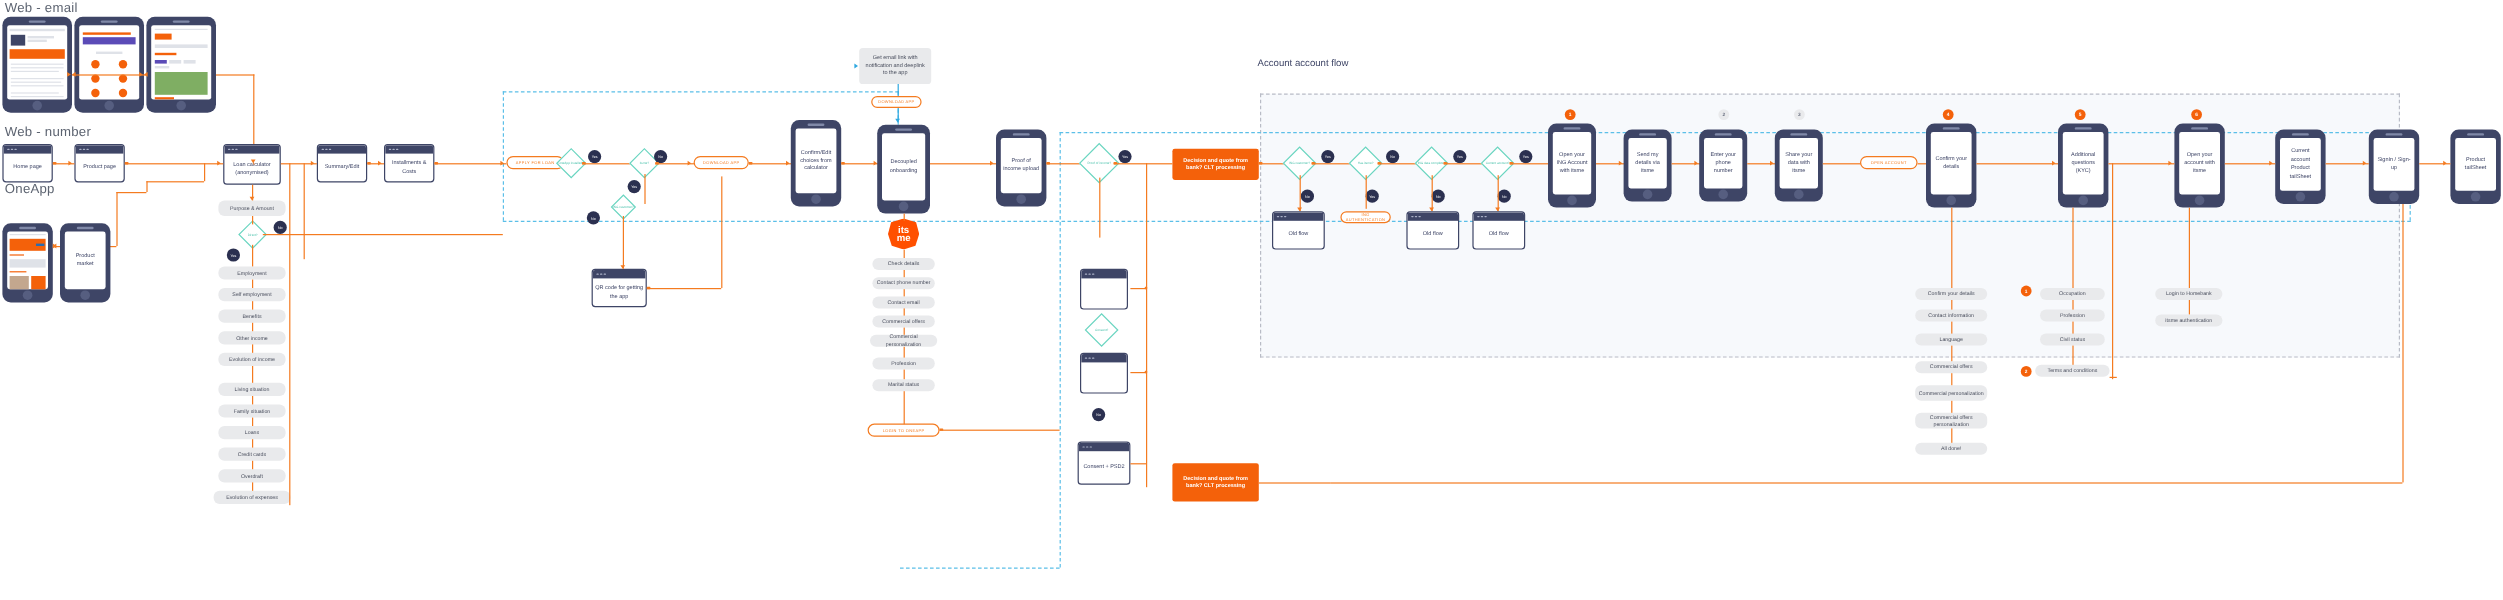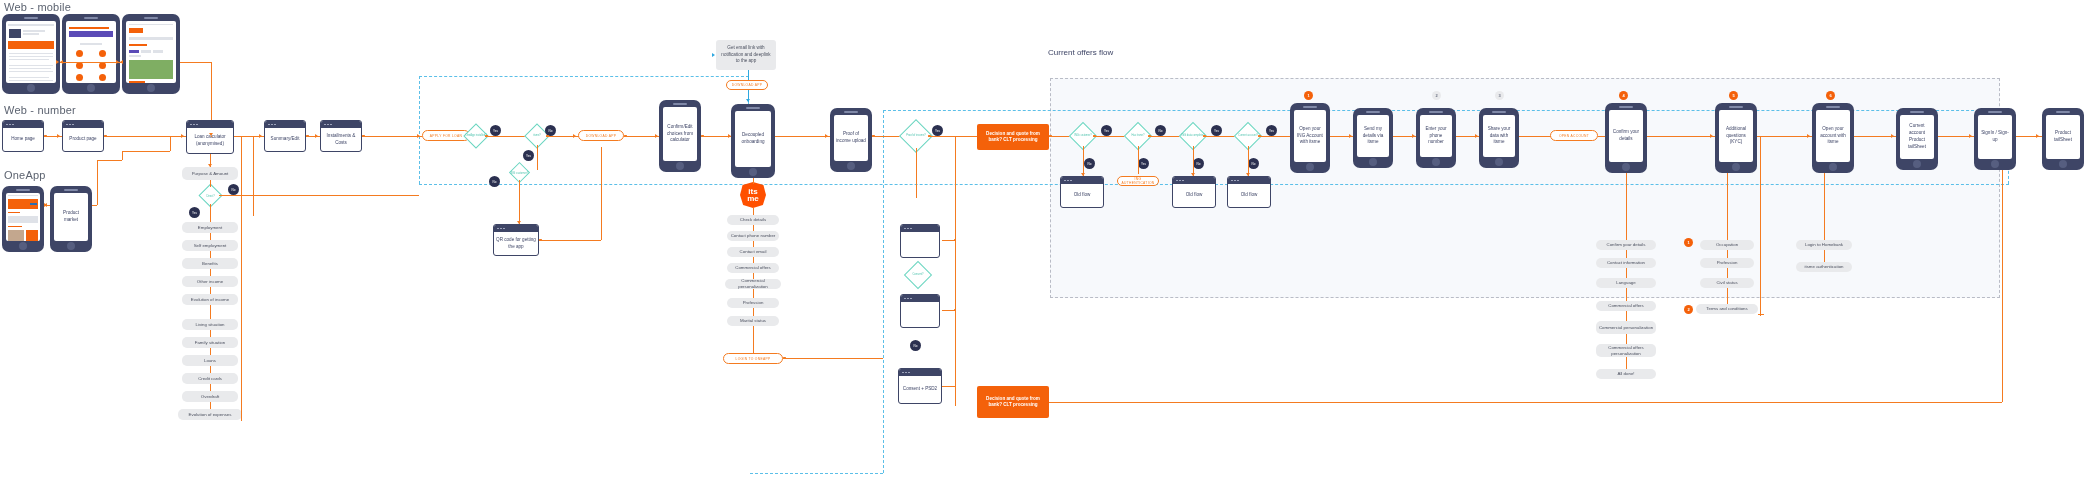--- a/index.html
+++ b/index.html
@@ -68,26 +68,26 @@
   .art .row{position:absolute;background:#dfe2e8;}
   .art .orange{background:#f4610a;}
   .art .navy{background:#3e4566;}
   .art .blue{background:#2b6cb0;}
 </style>
 </head>
 <body>
 
 <div id="canvas">
 
-  <div class="section-head" style="left:4px;top:1px;">Web - mobile</div>
+  <div class="section-head" style="left:4px;top:1px;">Web - email</div>
   <div class="section-head" style="left:4px;top:104px;">Web - number</div>
-  <div class="section-head" style="left:4px;top:152px;margin-top:17px;">OneApp</div>
+  <div class="section-head" style="left:4px;top:152px;">OneApp</div>
 
   <div class="region" style="left:1050px;top:78px;width:950px;height:220px;"></div>
-  <div class="region-title" style="left:1048px;top:48px;">Current offers flow</div>
+  <div class="region-title" style="left:1048px;top:48px;">Account account flow</div>
 
   <div class="dashline" style="left:419px;top:184px;width:1590px;"></div>
   <div class="dashline-v" style="left:419px;top:76px;height:108px;"></div>
   <div class="dashline" style="left:419px;top:76px;width:330px;"></div>
   <div class="dashline-v" style="left:748px;top:76px;height:28px;"></div>
   <div class="dashline-v" style="left:2008px;top:110px;height:74px;"></div>
   <div class="dashline" style="left:883px;top:110px;width:1126px;"></div>
   <div class="dashline-v" style="left:883px;top:110px;height:363px;"></div>
   <div class="dashline" style="left:750px;top:473px;width:133px;"></div>
 

